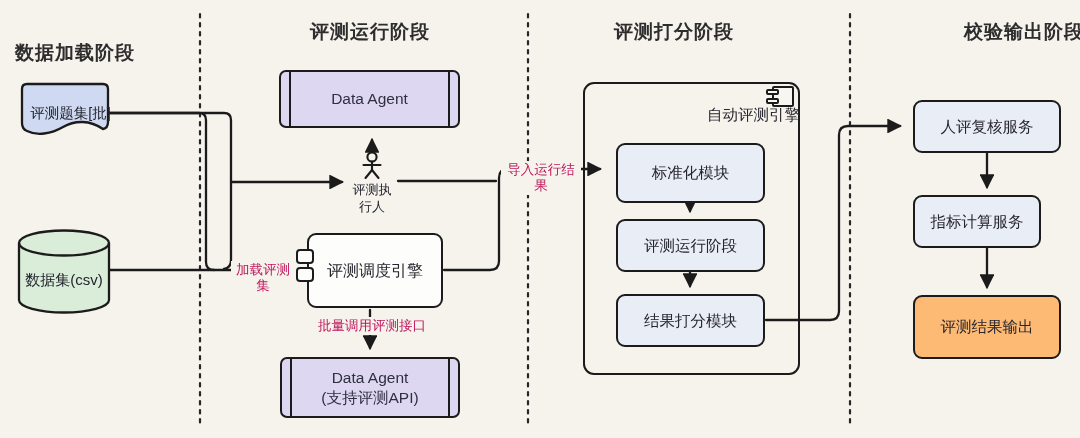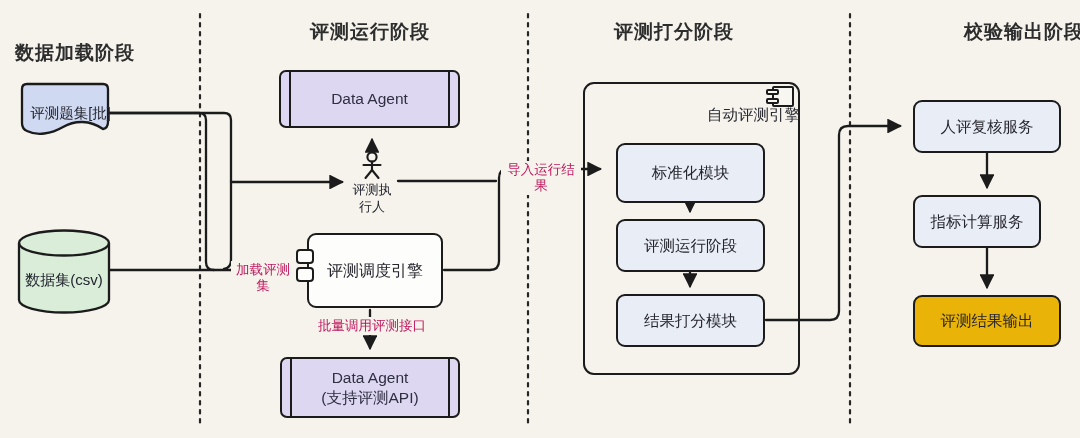--- a/index.html
+++ b/index.html
@@ -152,19 +152,19 @@
 <div class="box" style="left: 616px; top: 294px; width: 149px; height: 53px; background-color: rgb(233, 237, 246);">
   <span>结果打分模块</span>
 </div>
 
 <div class="box" style="left: 913px; top: 100px; width: 148px; height: 53px; background-color: rgb(233, 237, 246);">
   <span>人评复核服务</span>
 </div>
 <div class="box" style="left: 913px; top: 195px; width: 128px; height: 53px; background-color: rgb(233, 237, 246);">
   <span>指标计算服务</span>
 </div>
-<div class="box" style="left: 913px; top: 295px; width: 148px; height: 52px; background-color: #eab308;">
+<div class="box" style="left: 913px; top: 295px; width: 148px; height: 64px; background-color: #fdba74;">
   <span>评测结果输出</span>
 </div>
 
 <div class="edge-label" style="left:231px;top:261px;width:60px;">加载评测集</div>
 <div class="edge-label" style="left:501px;top:161px;width:76px;">导入运行结果</div>
 <div class="edge-label" style="left:314px;top:317px;width:112px;">批量调用评测接口</div>
 
 </body></html>

